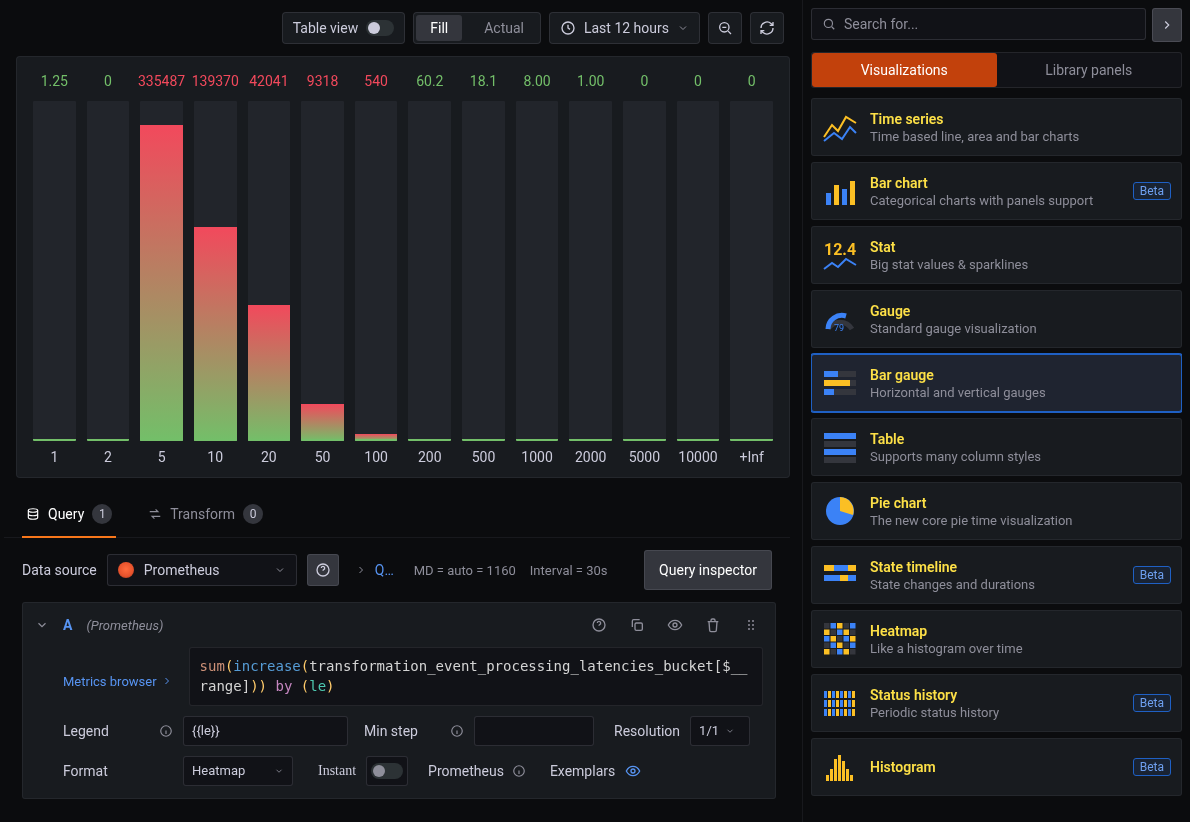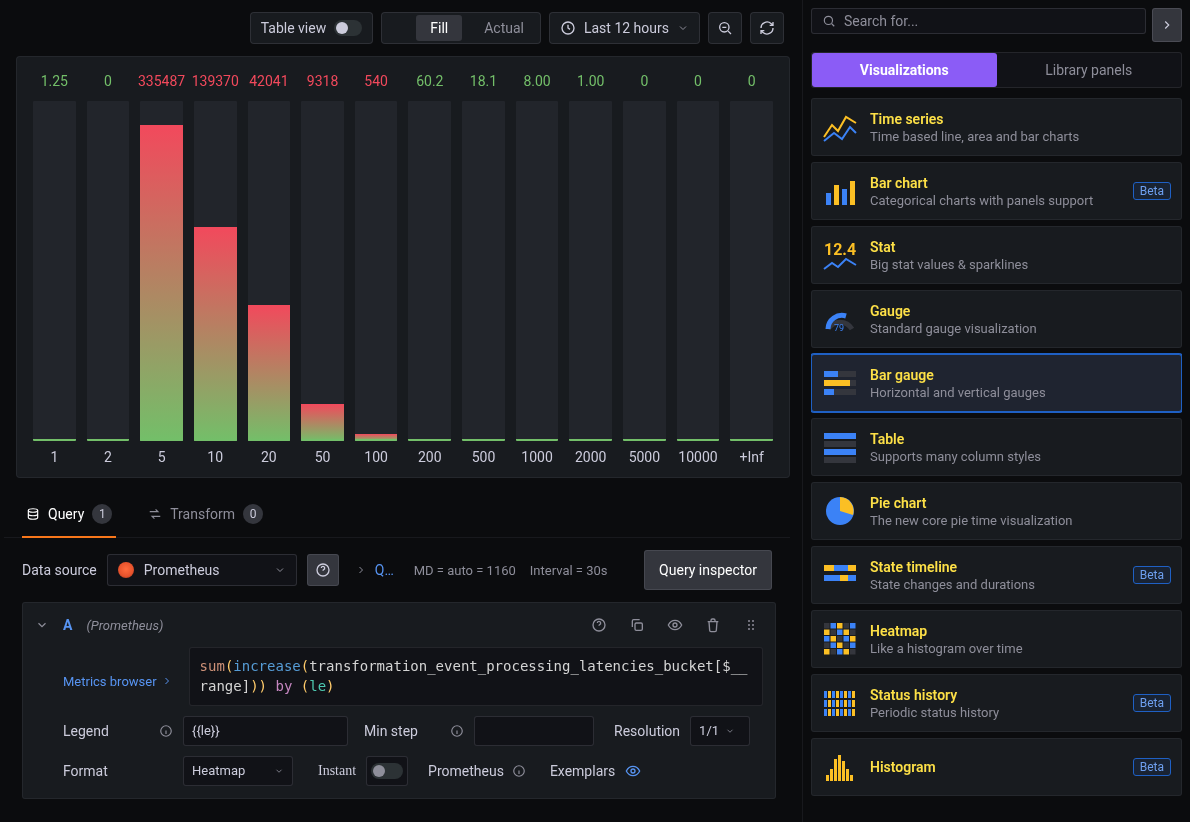--- a/index.html
+++ b/index.html
@@ -54,21 +54,21 @@
     background: #2c3235;
     border-radius: 8px;
     position: relative;
   }
   .toolbar .toggle::after {
     content:""; position:absolute; width:12px; height:12px;
     background:#ccccdc; border-radius:50%; top:2px; left:2px;
   }
   .radio-grp { padding:0; }
   .radio-grp .opt { padding: 0 14px; height:100%; display:flex; align-items:center; color:#8e8e9a; cursor:pointer; }
-  .radio-grp .opt.active { background:#34363d; color:#fff; border-radius:3px;margin-left:32px; }
+  .radio-grp .opt.active { background:#34363d; color:#fff; border-radius:3px; }
   
   .panel {
     background: #181b1f;
     border: 1px solid rgba(204,204,220,0.07);
     border-radius: 4px;
     padding: 16px 16px 8px 16px;
     margin-left:12px;
   }
   .chart-row { display:flex; gap:11px; }
   .bar-col { flex:1; display:flex; flex-direction:column; align-items:center; min-width:0; }
@@ -168,36 +168,36 @@
   .info-icon { color:#8e8e9a; }
   .sw {
     width:32px; height:16px; background:#2c3235; border-radius:8px; position:relative;
   }
   .sw::after { content:""; position:absolute; width:12px; height:12px; background:#8e8e9a; border-radius:50%; top:2px; left:2px; }
   
   .searchbar { display:flex; gap:6px; }
   .searchbar .sinput {
     flex:1; display:flex; align-items:center; gap:8px;
     background:#111217; border:1px solid rgba(204,204,220,0.15);
-    border-radius:3px; height:26px; padding:0 10px; color:#8e8e9a;
+    border-radius:3px; height:32px; padding:0 10px; color:#8e8e9a;
   }
   .searchbar .sbtn {
     width:30px; height:34px; background:#34363d;
     border:1px solid rgba(204,204,220,0.15); border-radius:3px;
     display:flex; align-items:center; justify-content:center; color:#ccccdc;
   }
   .viz-tabs {
     display:flex; background:#111217; border:1px solid rgba(204,204,220,0.10);
     border-radius:3px; height:36px; margin-top:4px;
   }
   .viz-tabs .vt {
     flex:1; display:flex; align-items:center; justify-content:center;
     color:#8e8e9a; cursor:pointer; border-radius:3px;
   }
-  .viz-tabs .vt.active { background:#8b5cf6; color:#fff; font-weight:700; }
+  .viz-tabs .vt.active { background:#c2410c; color:#fff; font-weight:400; }
   .viz-list { display:flex; flex-direction:column; gap:6px; margin-top:4px; overflow:auto; }
   .viz-item {
     display:flex; align-items:center; gap:12px;
     background:#181b1f; border:1px solid rgba(204,204,220,0.07);
     border-radius:3px; padding:10px 10px; position:relative; cursor:pointer;
   }
   .viz-item.selected { border-color:#1f60c4; box-shadow:0 0 0 1px #1f60c4; background:#1f2430; }
   .viz-icon { width:36px; height:36px; flex-shrink:0; }
   .viz-text { display:flex; flex-direction:column; gap:2px; min-width:0; }
   .viz-title { color:#fde047; font-size:14px; font-weight:600; }

